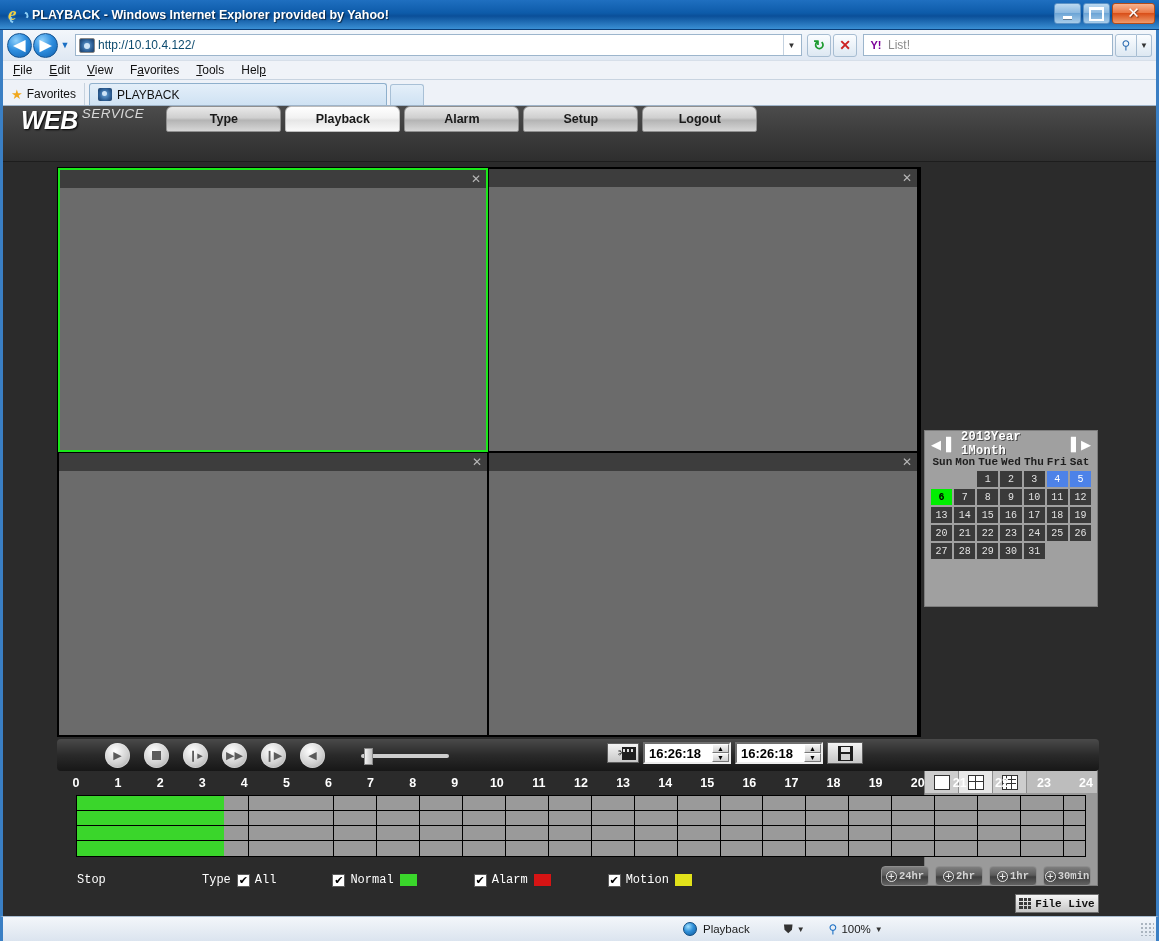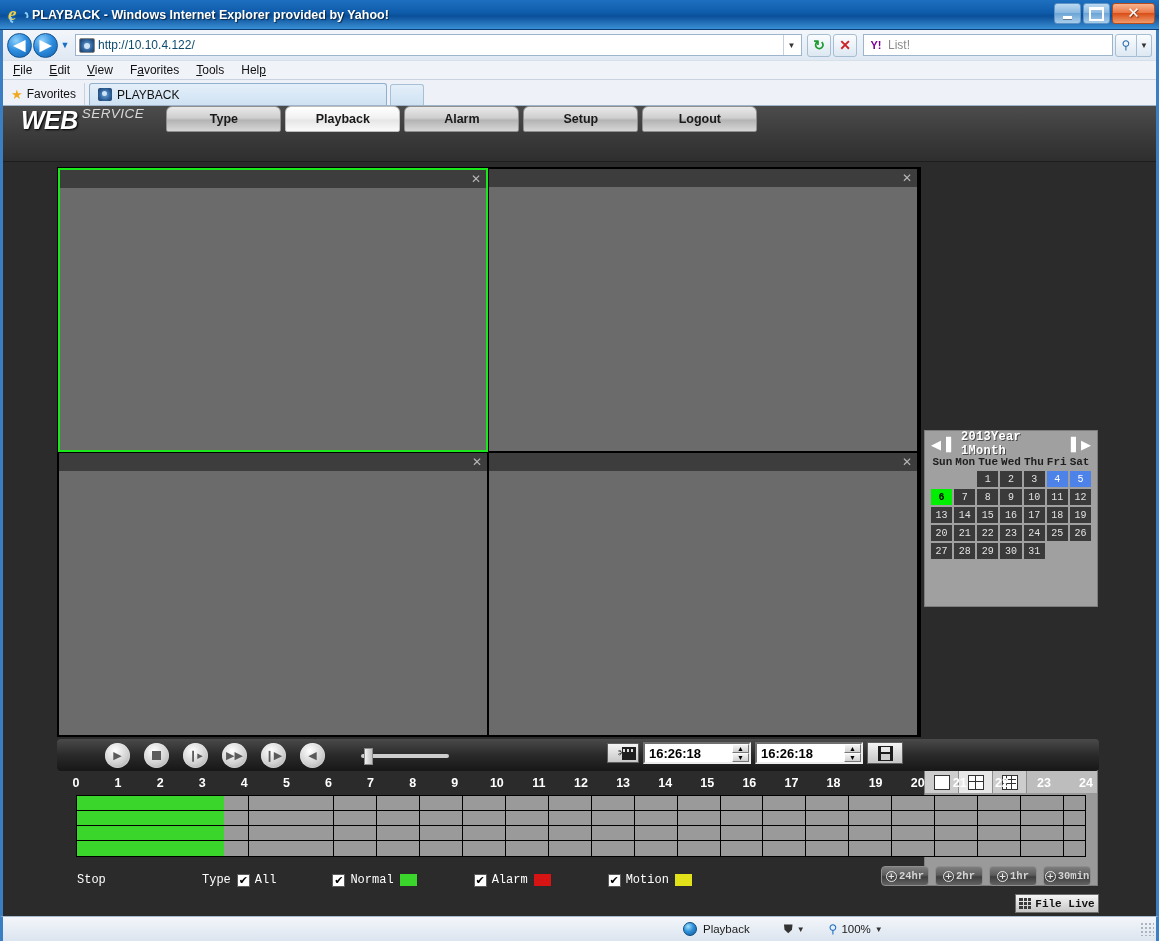--- a/index.html
+++ b/index.html
@@ -465,21 +465,21 @@
     background: #1e1e1e;
   }
   .cut-icon .film::after {
     content:""; position:absolute; left:1px; top:2px; width:12px; height:3px;
     background: repeating-linear-gradient(to right, #ddd 0 2px, #1e1e1e 2px 4px);
   }
   .spin {
     display: flex; align-items: stretch; height: 22px;
     background: #ffffff;
     border: 2px solid; border-color: #6f6f6f #ededed #ededed #6f6f6f;
-    width: 108px;
+    width: 88px;
   }
   .spin .sval {
     flex: 1 1 auto; display: flex; align-items: center; padding-left: 4px;
     font-size: 13px; color: #000; font-weight: bold;
     font-family: "Liberation Sans", sans-serif;
   }
   .spin .sarrows {
     width: 17px; display: flex; flex-direction: column;
   }
   .spin .sarrow {

